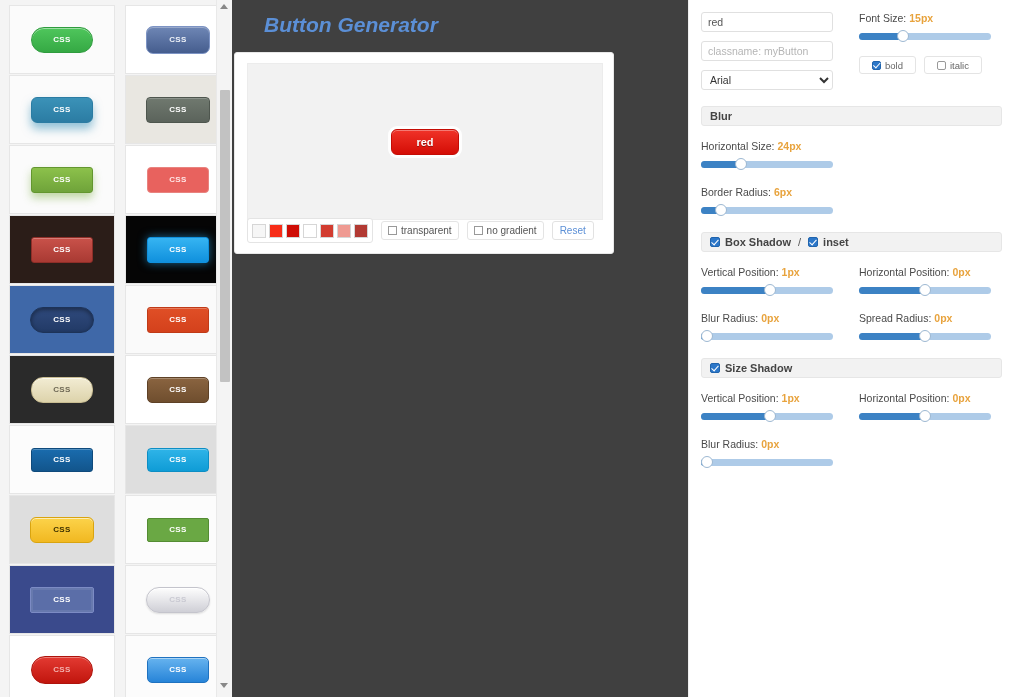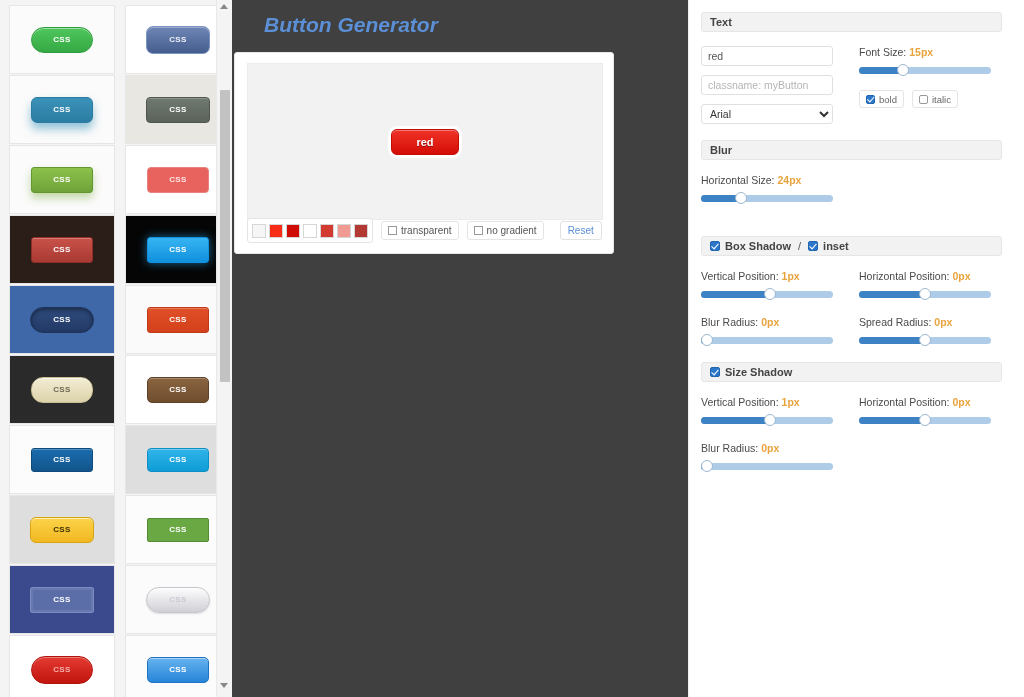--- a/index.html
+++ b/index.html
@@ -158,21 +158,21 @@
     cursor: pointer;
     gap: 4px;
   }
   .ctl-chk .box {
     width: 9px; height: 9px;
     border: 1px solid #999;
     background: #fff;
     display: inline-block;
   }
   #reset-button {
-    margin-left: 16px;
+    margin-left: 8px;
     background: #fff;
     border: 1px solid #e2e2e2;
     border-radius: 3px;
     height: 19px;
     padding: 0 7px;
     font-size: 10px;
     color: #5b8fd6;
     cursor: pointer;
     font-family: "Liberation Sans", sans-serif;
     line-height: 17px;
@@ -279,21 +279,21 @@
     color: #333;
     background: #fff;
     font-family: "Liberation Sans", sans-serif;
     outline: none;
   }
   .style-chk {
     display: inline-flex; align-items: center;
     border: 1px solid #e4e4e4;
     border-radius: 3px;
     height: 18px;
-    padding: 0 6px;
+    padding: 0 12px;
     font-size: 9.5px;
     color: #666;
     gap: 4px;
     cursor: pointer;
     background: #fff;
   }
   .style-chk .b {
     width: 9px; height: 9px;
     border: 1px solid #999;
     background: #fff;
@@ -421,23 +421,20 @@
           <span>no gradient</span>
         </div>
         <button id="reset-button">Reset</button>
       </div>
     </div>
 
   </div>
 
   <div id="options-panel">
 
-    <div class="section-head">
-      <span>Text</span>
-    </div>
     <div class="row2">
       <div class="fld">
         <input class="text-input" value="red" style="">
         <input class="text-input" placeholder="classname: myButton" style="">
         <select class="font-select">
           <option>Arial</option>
         </select>
       </div>
       <div class="fld">
         <div class="fld-label">
@@ -474,20 +471,31 @@
         </div>
         <div class="slider">
           <div class="track"></div>
           <div class="fill" style="width: 39.6px;"></div>
           <div class="thumb" style="left: 33.6px;"></div>
         </div>
       </div>
     </div>
 
     <div class="row2">
+      <div class="fld">
+        <div class="fld-label">
+          <span>Border Radius:</span>
+          <span class="val">6px</span>
+        </div>
+        <div class="slider">
+          <div class="track"></div>
+          <div class="fill" style="width: 19.8px;"></div>
+          <div class="thumb" style="left: 13.8px;"></div>
+        </div>
+      </div>
     </div>
 
     <div class="section-head">
       <span class="chk"></span>
       <span>Box Shadow</span>
       <span class="sep">/</span>
       <span class="chk"></span>
       <span>inset</span>
     </div>
     <div class="row2">

